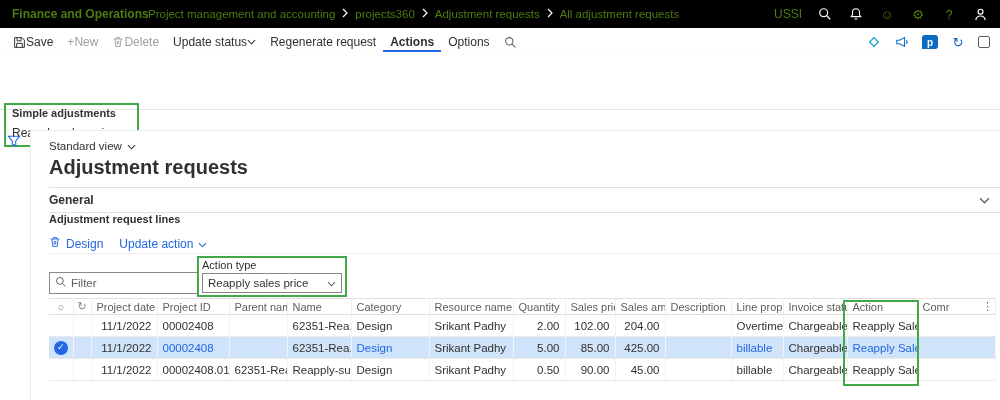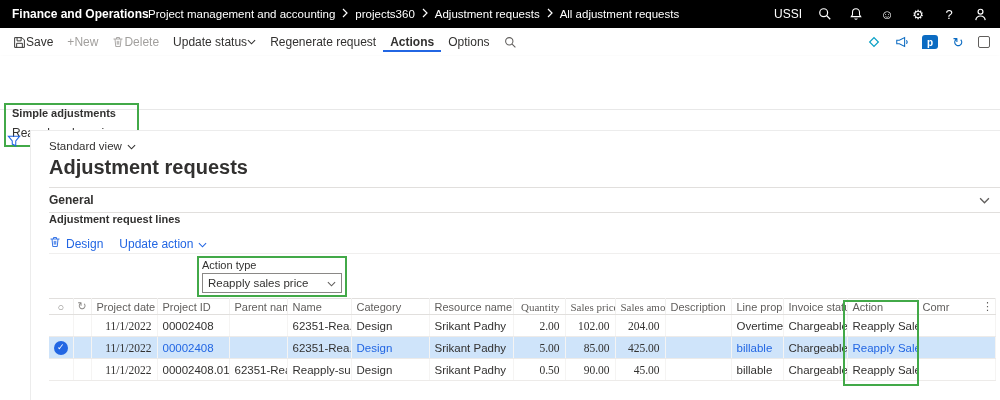--- a/index.html
+++ b/index.html
@@ -1,21 +1,21 @@
 <!DOCTYPE html>
 <html><head>
 <meta charset="utf-8">
 <style>
   * { margin:0; padding:0; box-sizing:border-box; }
   html,body { width:1000px; height:400px; }
   body { font-family:"Liberation Sans","DejaVu Sans",sans-serif; font-size:12px; color:#323130; background:#fff; overflow:hidden; }
   .screen { position:relative; width:1000px; height:400px; background:#fff; }
 
   
-  .topbar { height:28px; background:#000; color:#ffffff; display:flex; align-items:center;text-align:right; }
+  .topbar { height:28px; background:#000; color:#4d7c0f; display:flex; align-items:center;text-align:right; }
   .app-name { padding:0 12px; font-weight:bold; font-size:12px; white-space:nowrap; width:148px; }
   .breadcrumb { display:flex; align-items:center; gap:7px; font-size:11.5px; flex:1; white-space:nowrap; overflow:hidden; }
   .crumb { cursor:pointer; }
   .topbar-right { display:flex; align-items:center; gap:15px; padding-right:12px; font-size:12px; }
   .topbar-right svg { display:block; }
   .tb-ic { display:flex; align-items:center; justify-content:center; width:16px; height:16px; cursor:pointer; font-size:13px; line-height:1; }
 
   
   .cmdbar { height:28px; display:flex; align-items:center; padding:0 6px; background:#fff; }
   .cmd { display:flex; align-items:center; gap:0; padding:3px 7px; font-size:12px; color:#323130; cursor:pointer; white-space:nowrap; }
@@ -55,21 +55,21 @@
   .filterbox input { border:none; outline:none; flex:1; font-size:11.5px; font-family:inherit; color:#323130; min-width:0; }
   .filterbox input::placeholder { color:#605e5c; }
   .atype-wrap { position:absolute; left:148px; top:2px; border:2px solid #42a948; padding:1px 3px 2px 3px; background:#fff; }
   .atype-label { font-size:11px; margin-bottom:2px; }
   .atype-combo { width:140px; height:20px; border:1px solid #8a8886; display:flex; align-items:center; justify-content:space-between; padding:0 5px; font-size:11.5px; cursor:pointer; background:#fff; }
 
   
   table.grid { border-collapse:collapse; table-layout:fixed; width:947px; border-top:1px solid #e1dfdd; }
   .grid th { font-weight:normal; color:#605e5c; font-size:11px; text-align:left; height:16px; border-bottom:1px solid #e1dfdd; border-right:1px solid #f1f0ef; padding:0 5px; white-space:nowrap; overflow:hidden; cursor:pointer; }
   .grid td { font-size:11.5px; color:#323130; height:22px; border-bottom:1px solid #edebe9; border-right:1px solid #f5f4f3; padding:0 5px; white-space:nowrap; overflow:hidden; cursor:pointer; background:#fff; }
-  .grid .num { text-align:right;font-family:Liberation Serif, serif; }
+  .grid .num { text-align:right; }
   .grid tr.selected td { background:#cfe4fa; }
   .grid .link { color:#2266E3; }
   .grid td.c-sel, .grid th.c-sel { text-align:center; padding:0 2px; }
   .grid td.c-ref, .grid th.c-ref { text-align:center; padding:0 1px; color:#8a8886; }
   .checkcircle { display:inline-flex; width:14px; height:14px; border-radius:50%; background:#2266E3; color:#fff; font-size:9px; align-items:center; justify-content:center; line-height:1; }
   .hdr-ic { color:#8a8886; font-size:11px; }
   .last-th { position:relative; }
   .kebab { position:absolute; right:2px; top:1px; color:#605e5c; font-size:11px; cursor:pointer; }
   .action-cell-inner { display:flex; align-items:center; justify-content:space-between; }
 
@@ -233,20 +233,27 @@
         </span>
         <span class="lt-btn">
           <span>Update action</span>
           <span><svg width="9" height="6" viewBox="0 0 10 6">
                 <path d="M1 1l4 4 4-4" fill="none" stroke="#2266E3" stroke-width="1.2"></path>
               </svg></span>
         </span>
       </div>
 
       <div class="controls-row">
+        <div class="filterbox">
+          <span><svg width="12" height="12" viewBox="0 0 16 16">
+                <circle cx="6.5" cy="6.5" r="4.5" fill="none" stroke="#605e5c" stroke-width="1.3"></circle>
+                <line x1="10" y1="10" x2="14" y2="14" stroke="#605e5c" stroke-width="1.3"></line>
+              </svg></span>
+          <input placeholder="Filter" style="">
+        </div>
         <div class="atype-wrap">
           <div class="atype-label">Action type</div>
           <div class="atype-combo">
             <span>Reapply sales price</span>
             <span><svg width="9" height="6" viewBox="0 0 10 6">
                   <path d="M1 1l4 4 4-4" fill="none" stroke="#605e5c" stroke-width="1.2"></path>
                 </svg></span>
           </div>
         </div>
       </div>

